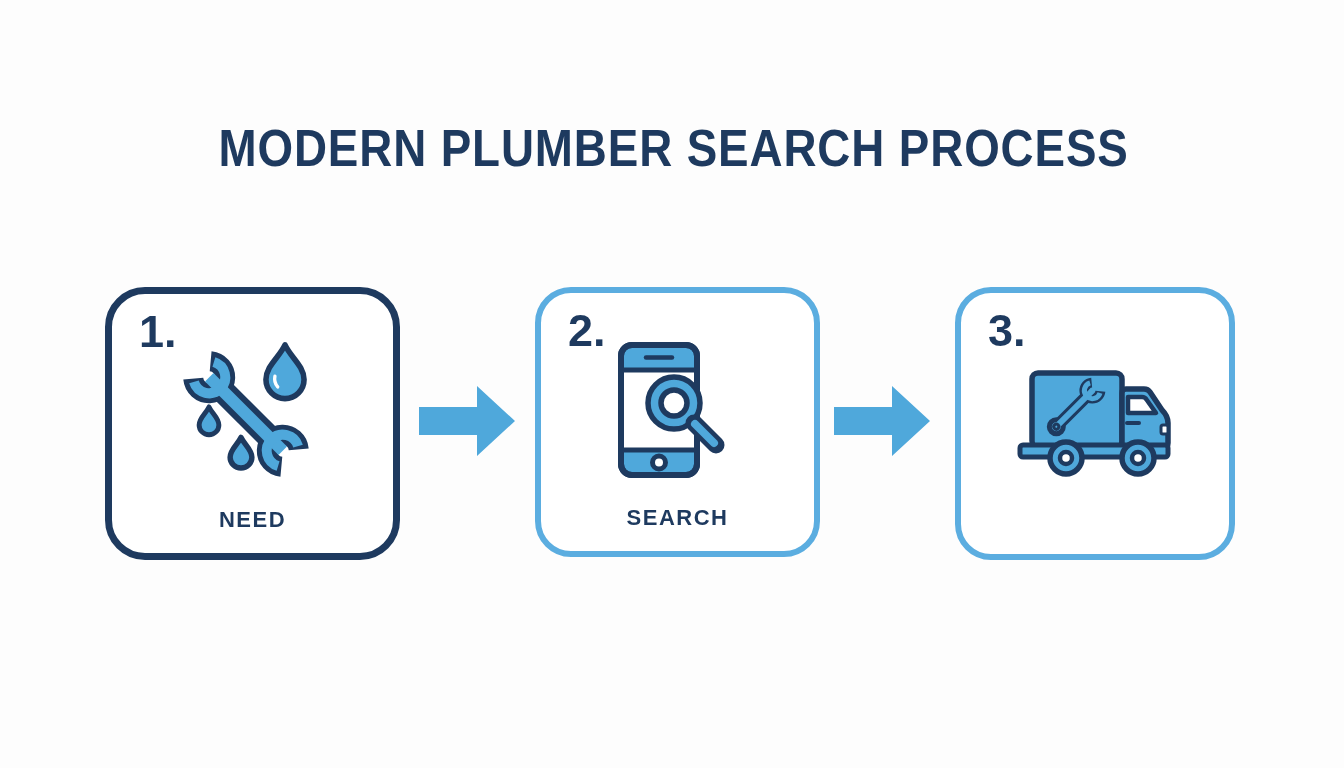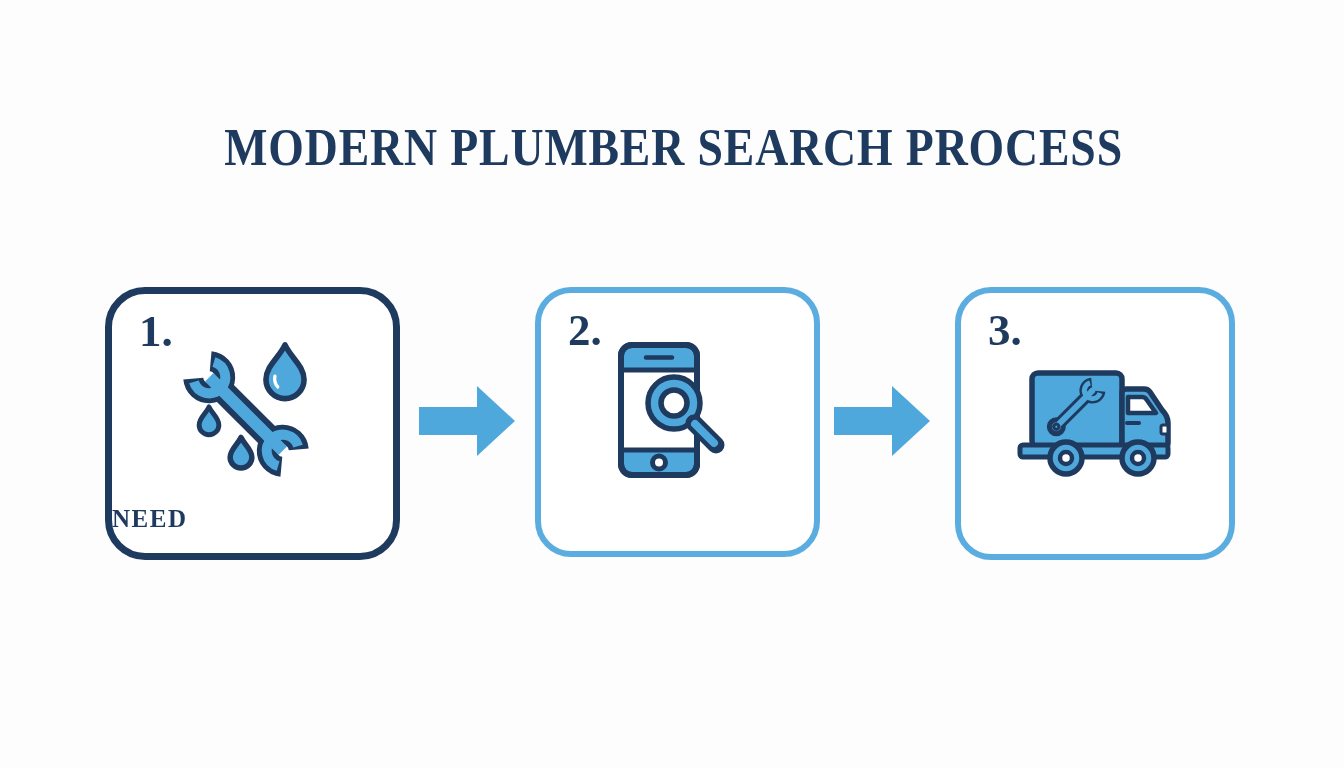--- a/index.html
+++ b/index.html
@@ -4,43 +4,43 @@
 <style>
   :root{
     --navy:#1e3a5f;
     --blue:#4fa8db;
     --blue-border:#5bade0;
     --bg:#fdfdfd;
   }
   *{margin:0;padding:0;box-sizing:border-box;}
   html,body{width:1344px;height:768px;overflow:hidden;}
   body{background:var(--bg);font-family:"Liberation Sans",sans-serif;}
-  .stage{position:relative;width:1344px;height:600px;background:var(--bg);font-family:Liberation Serif, serif;}
+  .stage{position:relative;width:1344px;height:600px;background:var(--bg);}
 
   .title{
     position:absolute;top:122px;left:0;width:1344px;
     text-align:center;color:var(--navy);
     font-size:52px;font-weight:bold;letter-spacing:1px;line-height:1;
     transform:scaleX(0.88);transform-origin:51% 50%;
     white-space:nowrap;
   }
 
   .step{position:absolute;top:287px;height:273px;background:#fff;}
   .step-1{left:105px;width:295px;border:7px solid var(--navy);border-radius:40px;}
   .step-2{left:535px;width:285px;height:270px;border:6px solid var(--blue-border);border-radius:36px;}
   .step-3{left:955px;width:280px;border:6px solid var(--blue-border);border-radius:36px;}
 
   .step-number{
     position:absolute;top:15px;left:27px;
     color:var(--navy);font-size:45px;font-weight:bold;line-height:1;
   }
   .step-label{
     position:absolute;bottom:22px;left:0;width:100%;
-    color:var(--navy);
-    font-size:25px;font-weight:bold;letter-spacing:1.5px;line-height:1;
+    text-align:center;color:var(--navy);
+    font-size:22px;font-weight:bold;letter-spacing:1.5px;line-height:1;
   }
   .icon-wrap{position:absolute;left:50%;transform:translateX(-50%);}
   .iw-1{top:38px;}
   .iw-2{top:46px;}
   .iw-3{top:70px;}
 
   .arrow{position:absolute;top:384px;}
   .arrow-1{left:419px;}
   .arrow-2{left:834px;}
 
@@ -102,20 +102,21 @@
         <line x1="10" y1="31" x2="84" y2="31" class="nf sk-navy" stroke-width="5"></line>
         <line x1="10" y1="111" x2="84" y2="111" class="nf sk-navy" stroke-width="5"></line>
         <line x1="34" y1="18.5" x2="60" y2="18.5" class="nf sk-navy" stroke-width="4.5" stroke-linecap="round"></line>
         <circle cx="47" cy="123.5" r="6.5" class="fill-white sk-navy" stroke-width="5"></circle>
         <circle cx="62" cy="64" r="26" class="fill-blue sk-navy" stroke-width="5.5"></circle>
         <circle cx="62" cy="64" r="13" class="fill-white sk-navy" stroke-width="5.5"></circle>
         <line x1="82" y1="84" x2="104" y2="106" class="nf sk-navy" stroke-width="17" stroke-linecap="round"></line>
         <line x1="83" y1="85" x2="102" y2="104" class="nf sk-blue" stroke-width="8" stroke-linecap="round"></line>
       </svg>
     </div>
+    <div class="step-label">SEARCH</div>
   </div>
 
   <div class="arrow arrow-2">
     <svg width="98" height="74" viewBox="0 0 98 74">
       <polygon points="0,23 58,23 58,2 96,37 58,72 58,51 0,51" class="fill-blue"></polygon>
     </svg>
   </div>
 
   <div class="step step-3">
     <div class="step-number">3.</div>

